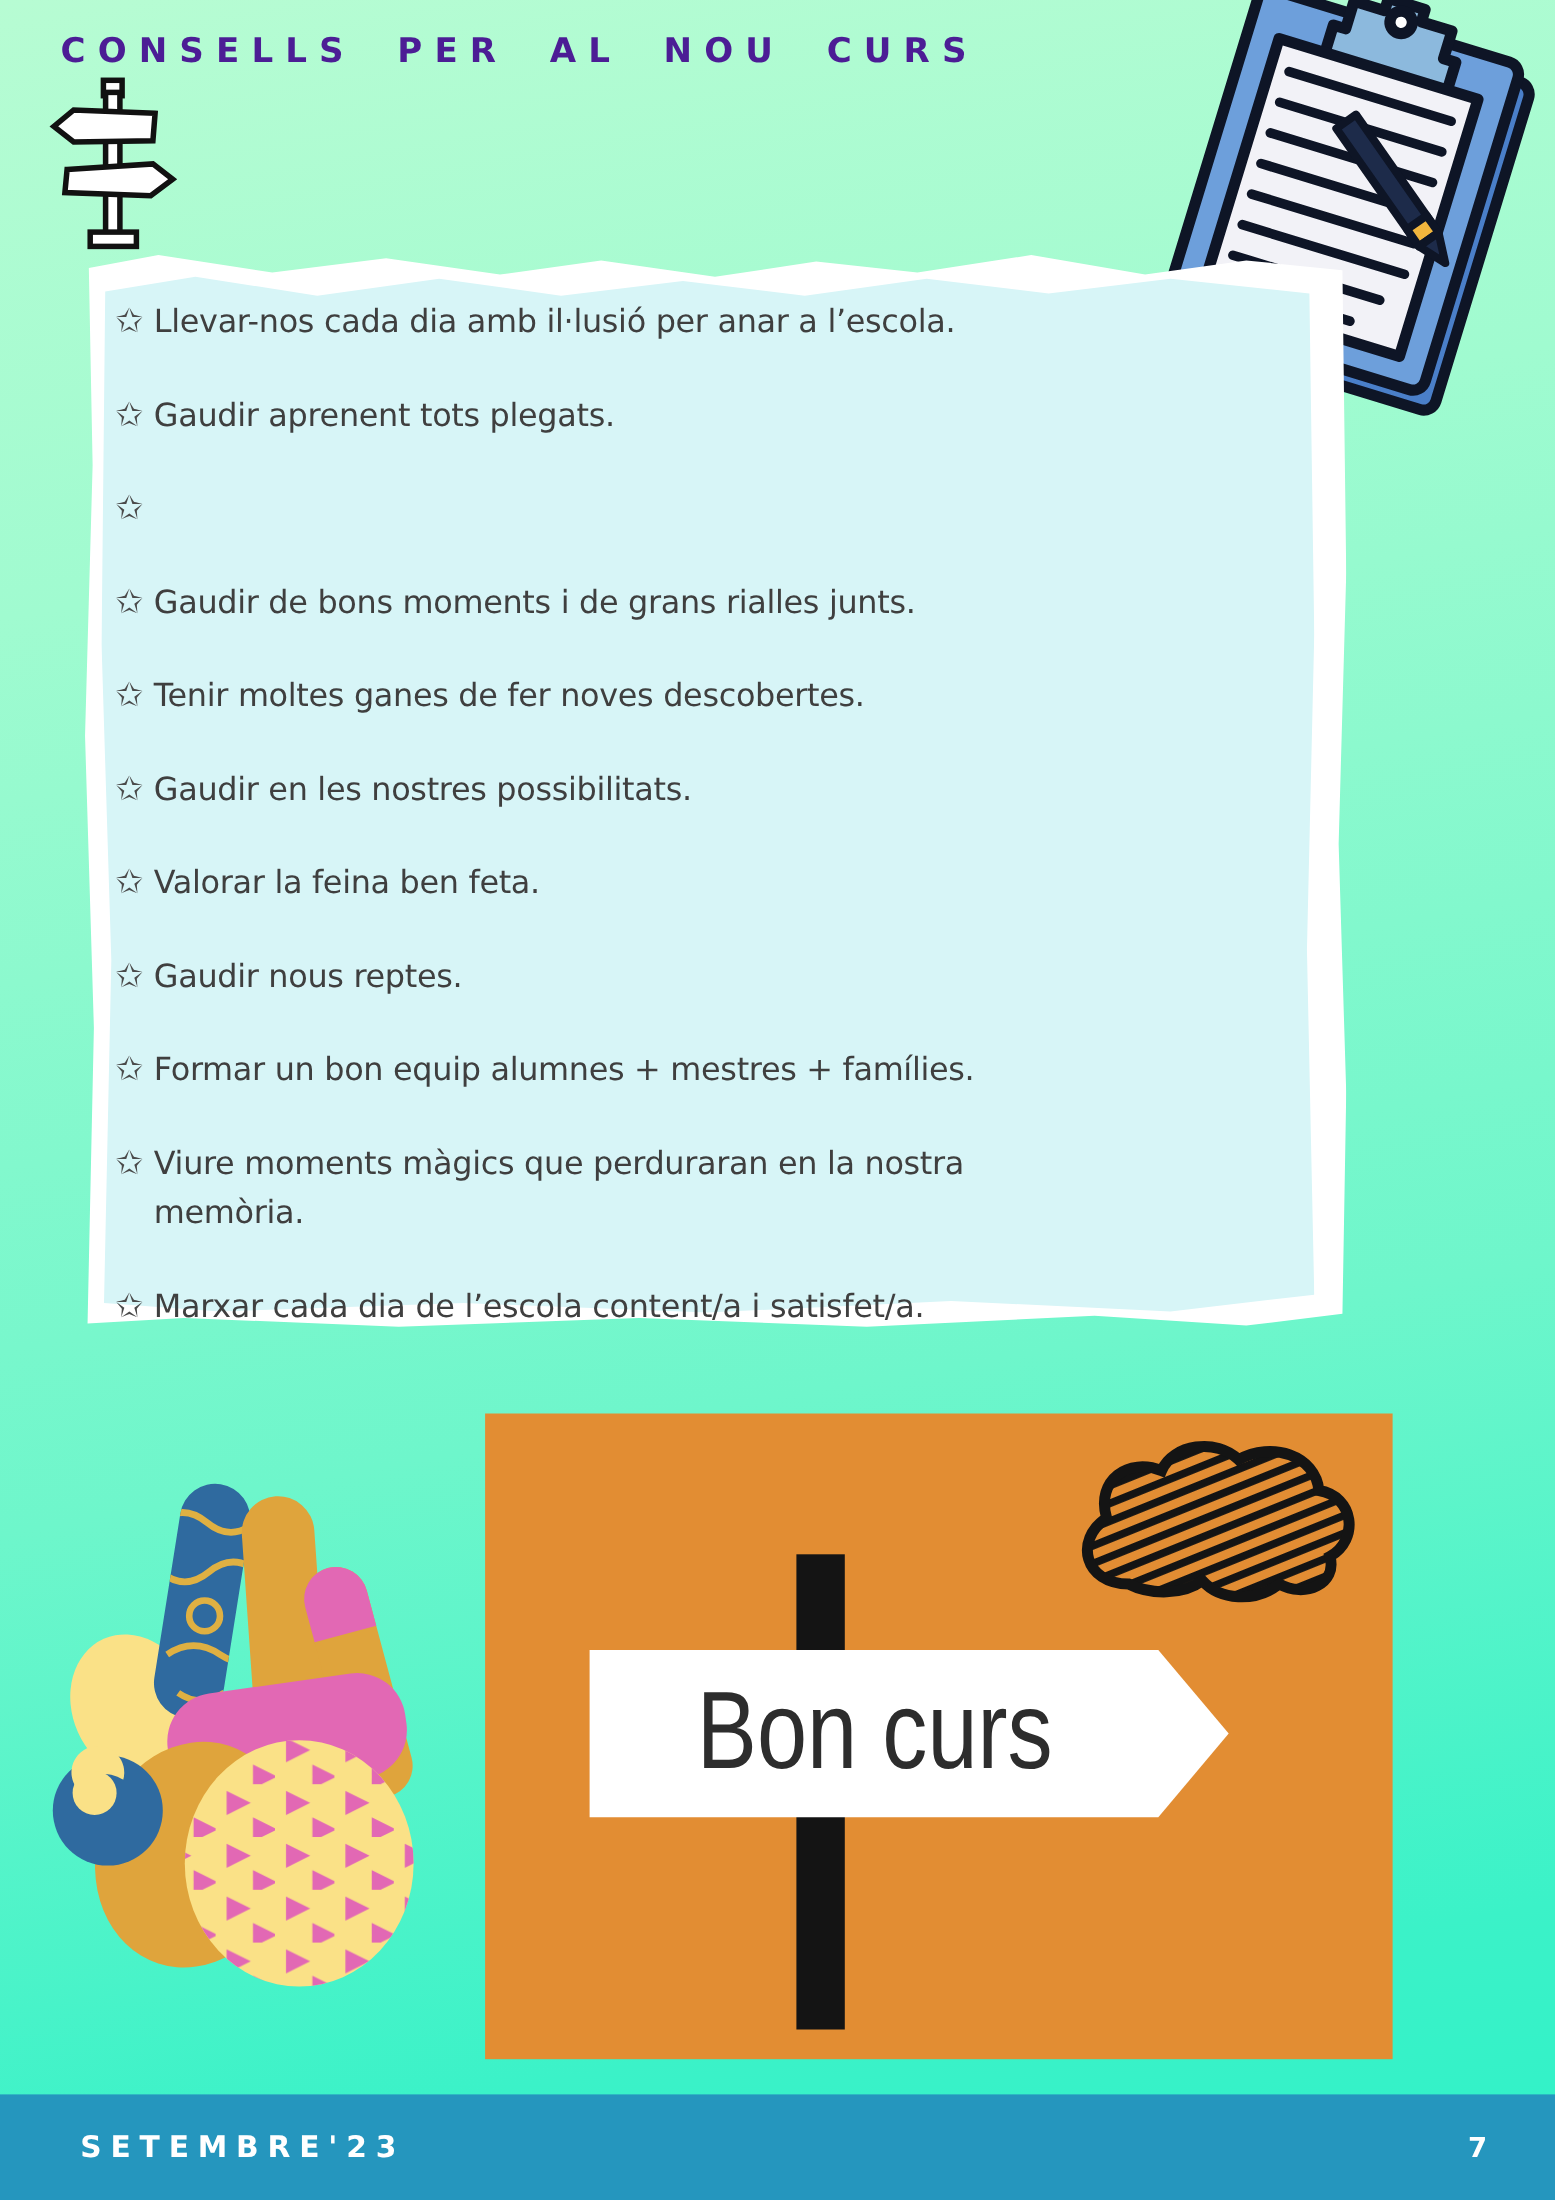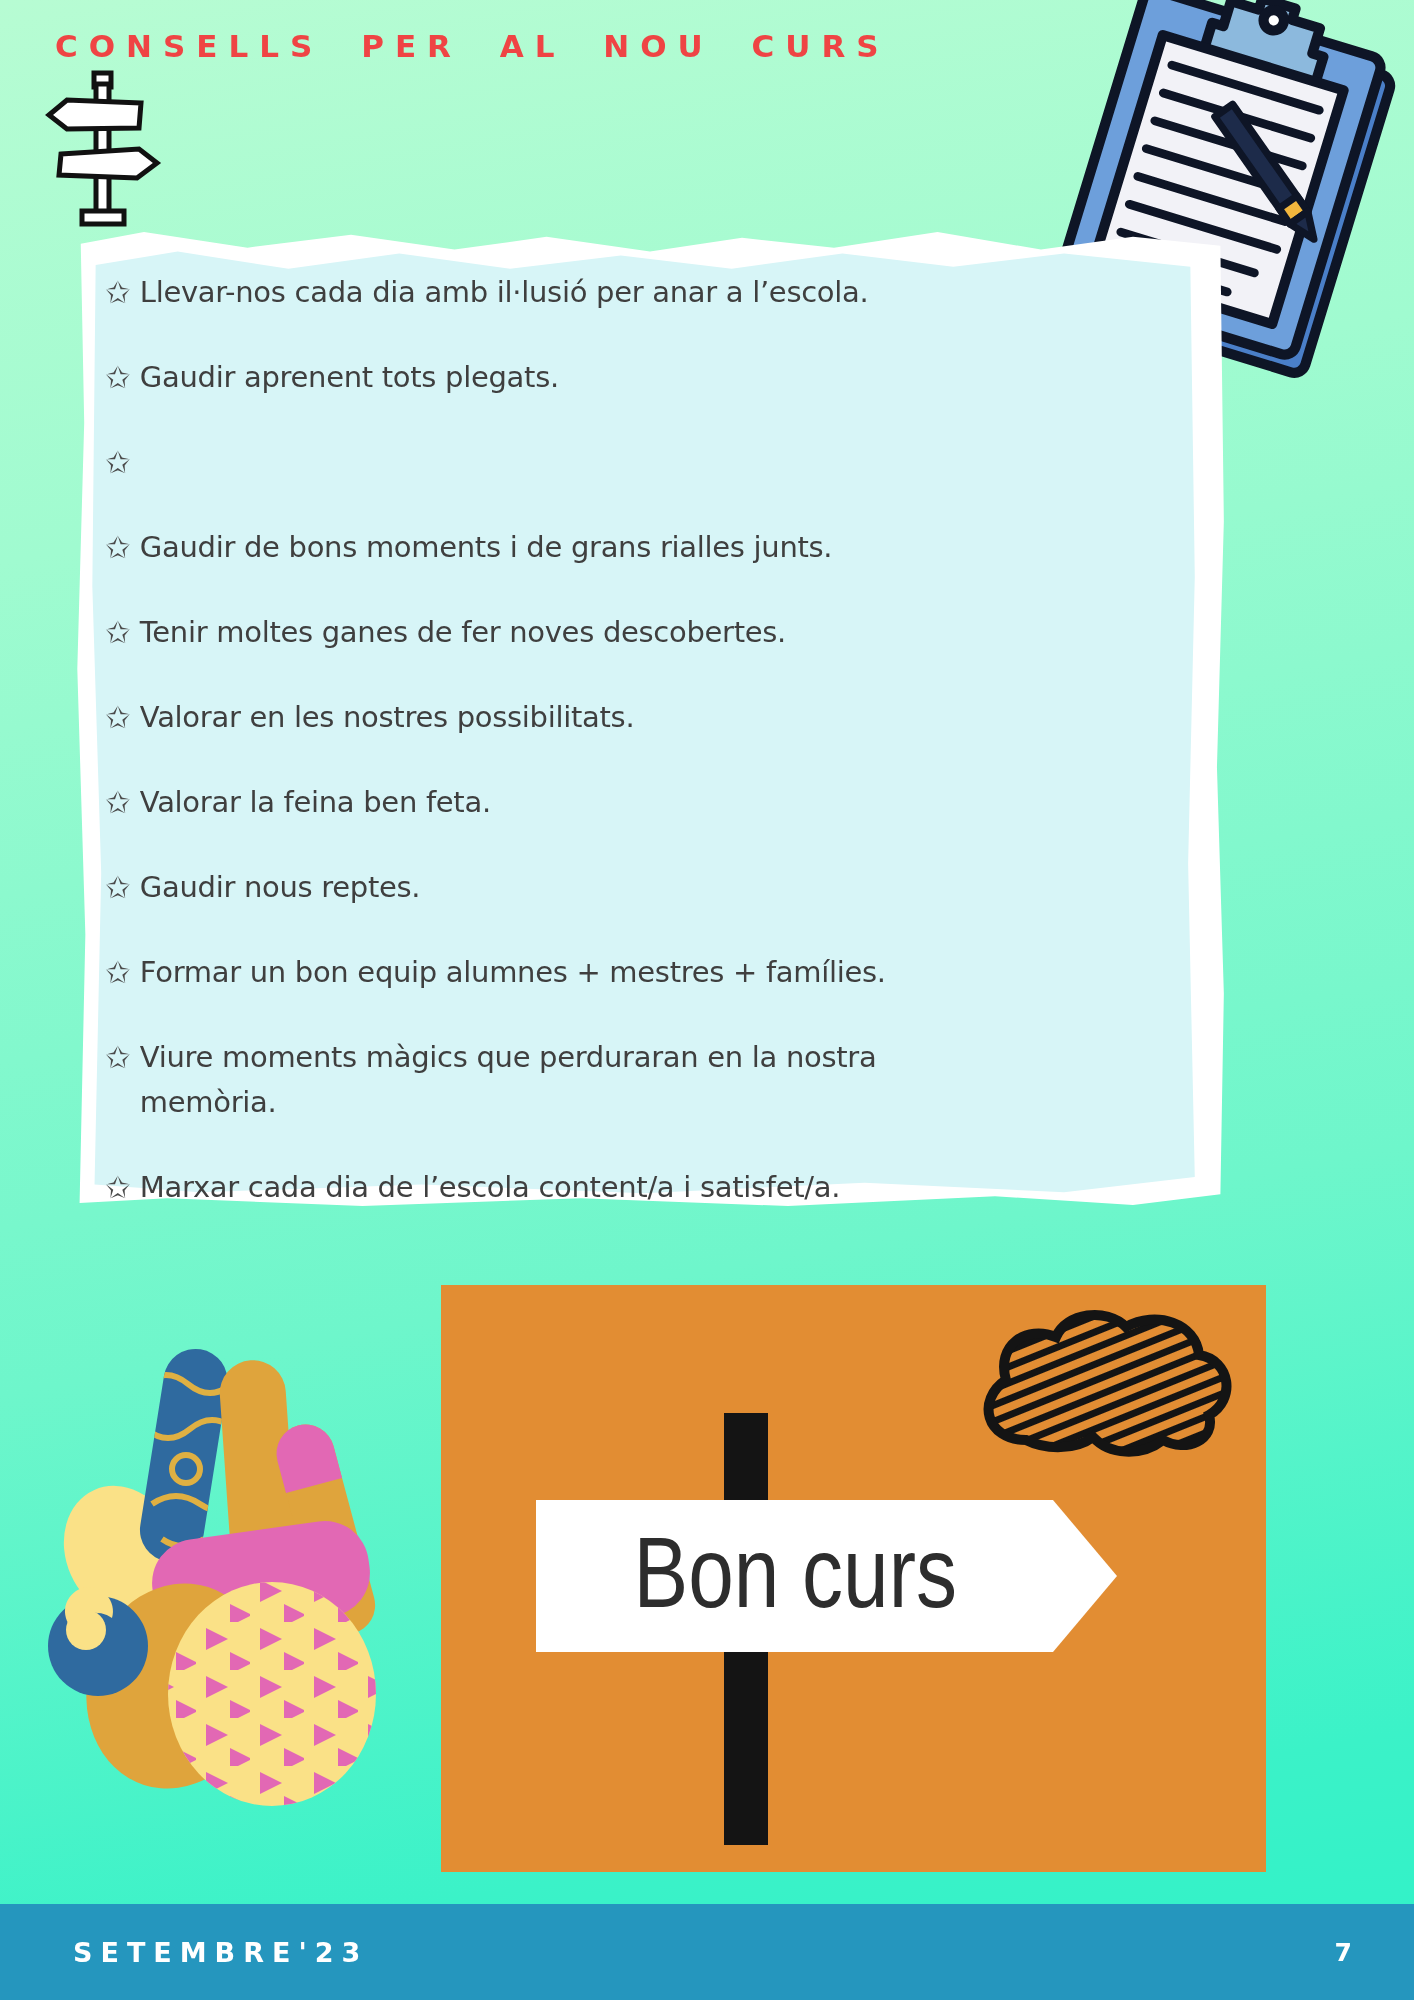--- a/index.html
+++ b/index.html
@@ -4,21 +4,21 @@
 <style>
   html,body{margin:0;padding:0;}
   body{
     width:1414px;height:2000px;position:relative;overflow:hidden;
     font-family:"DejaVu Sans",sans-serif;
     background:linear-gradient(170deg,#b7fcd3 0%,#a0fbd0 25%,#6ef6cb 62%,#3bf2c8 88%,#2ff2c8 100%);
   }
   
   .page-title{
     position:absolute;left:55px;top:28px;
-    font-size:31px;font-weight:800;color:#ef4444;
+    font-size:31px;font-weight:800;color:#4c1d95;
     letter-spacing:11px;word-spacing:16px;white-space:nowrap;
   }
   
   .signpost{position:absolute;left:44px;top:70px;width:118px;height:160px;}
   
   .clipboard{position:absolute;left:1082px;top:-6px;width:320px;height:340px;transform:rotate(17deg);}
   
   .note-wrap{position:absolute;left:75px;top:226px;width:1150px;height:984px;}
   .note-white{
     position:absolute;inset:0;background:#ffffff;
@@ -116,21 +116,21 @@
     <li class="advice-item">
       <span class="star">✩</span>
       <span class="txt">Gaudir de bons moments i de grans rialles junts.</span>
     </li>
     <li class="advice-item">
       <span class="star">✩</span>
       <span class="txt">Tenir moltes ganes de fer noves descobertes.</span>
     </li>
     <li class="advice-item">
       <span class="star">✩</span>
-      <span class="txt">Valorar en les nostres possibilitats.</span>
+      <span class="txt">Gaudir en les nostres possibilitats.</span>
     </li>
     <li class="advice-item">
       <span class="star">✩</span>
       <span class="txt">Valorar la feina ben feta.</span>
     </li>
     <li class="advice-item">
       <span class="star">✩</span>
       <span class="txt">Gaudir nous reptes.</span>
     </li>
     <li class="advice-item">

